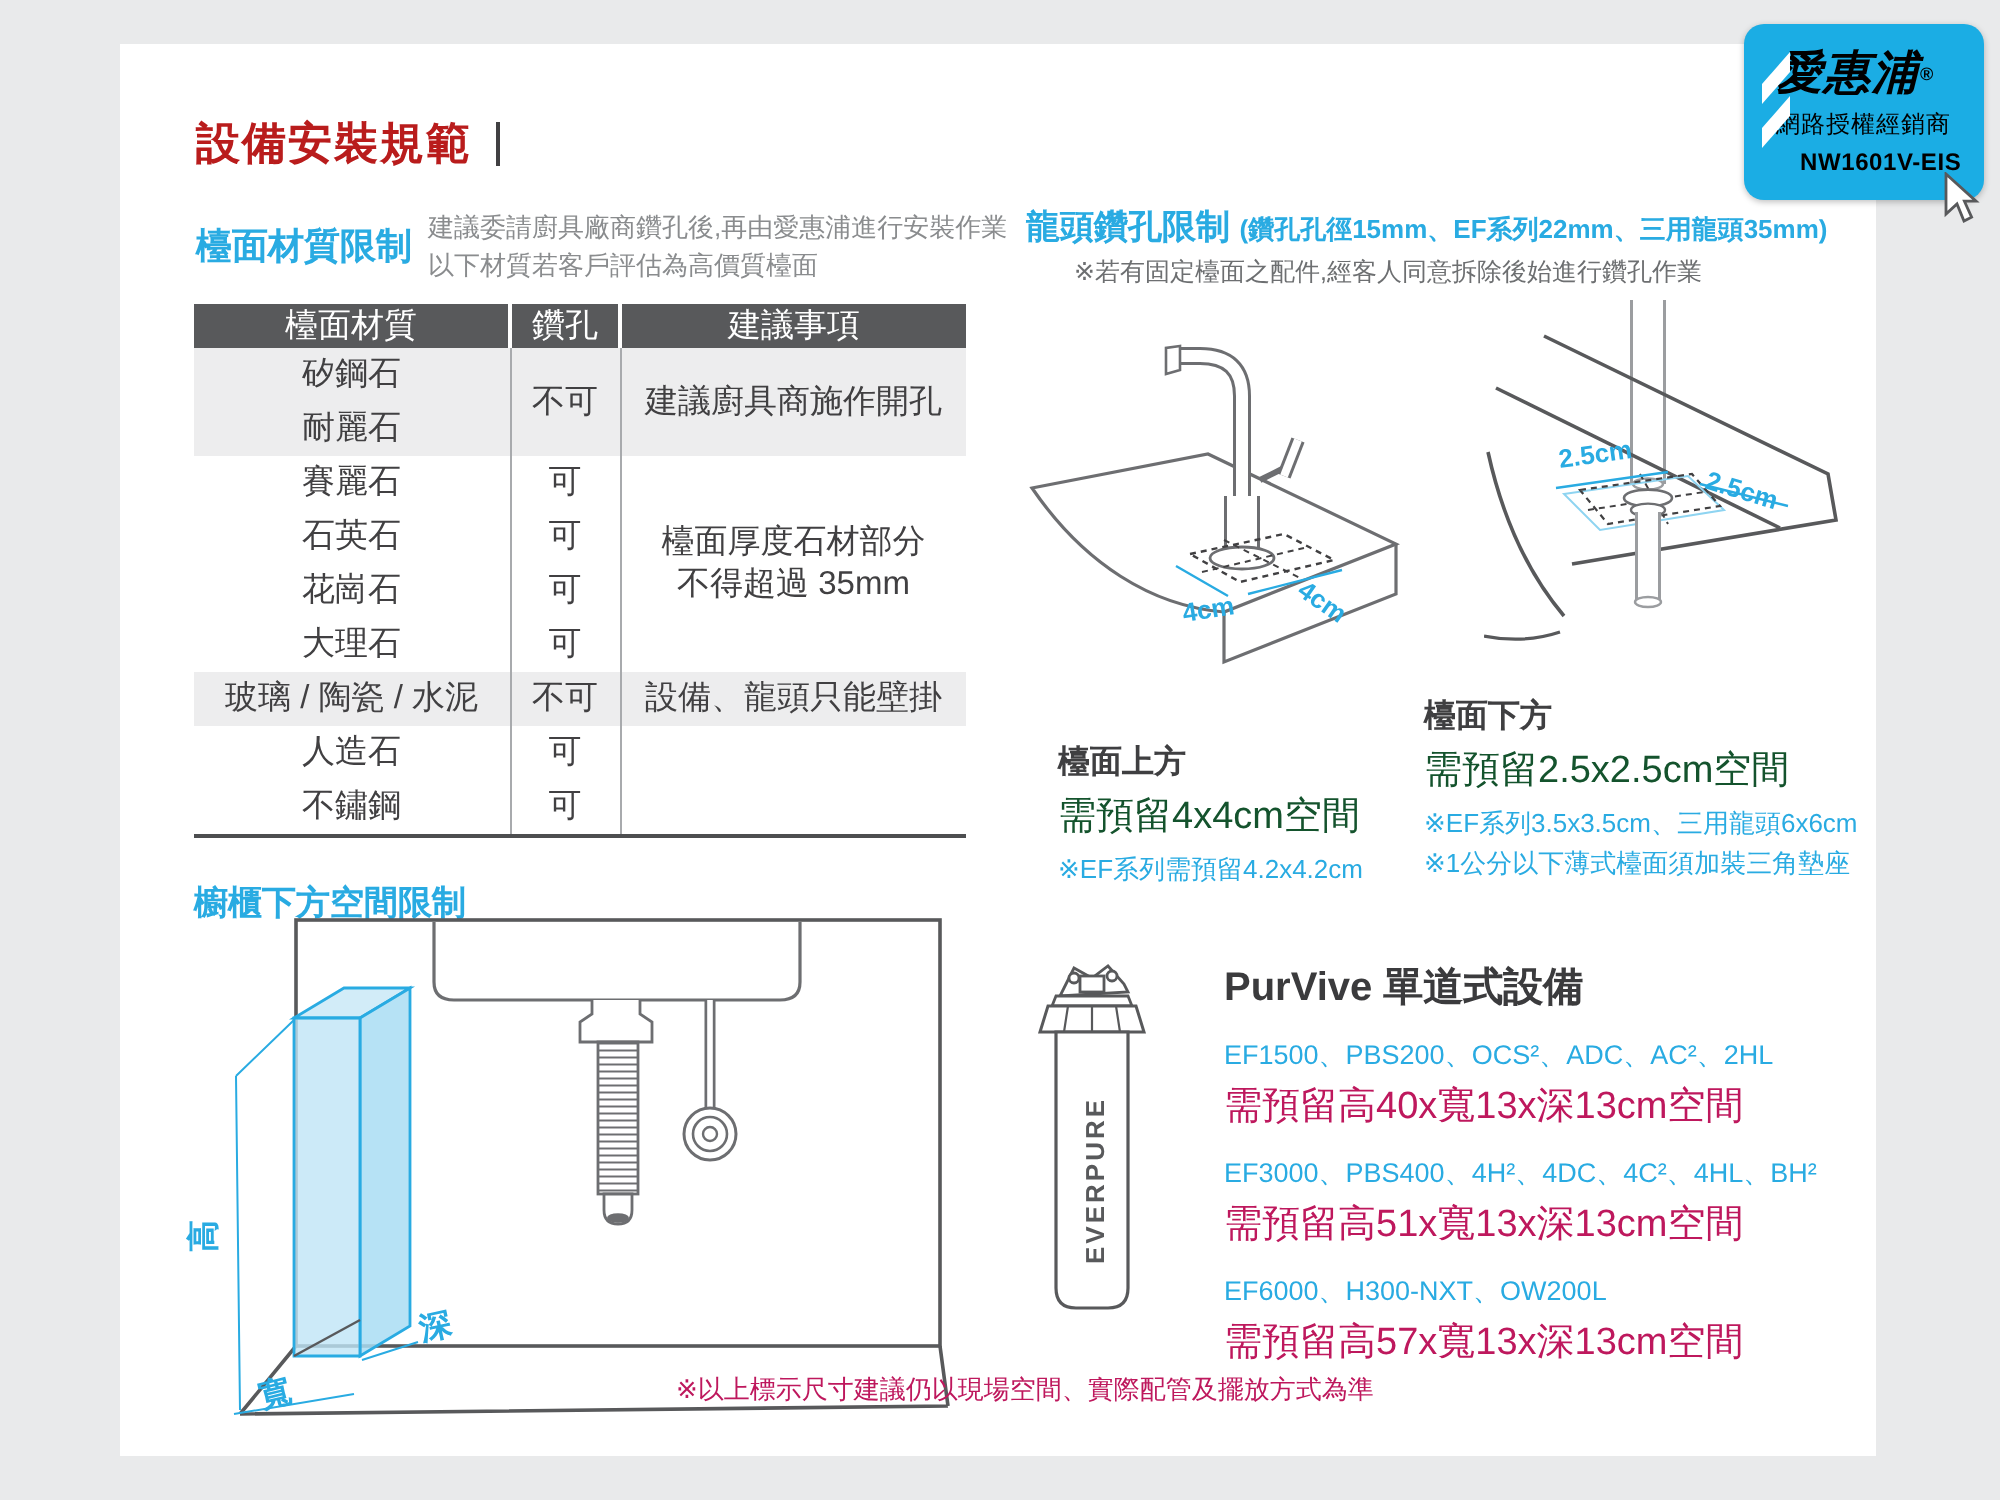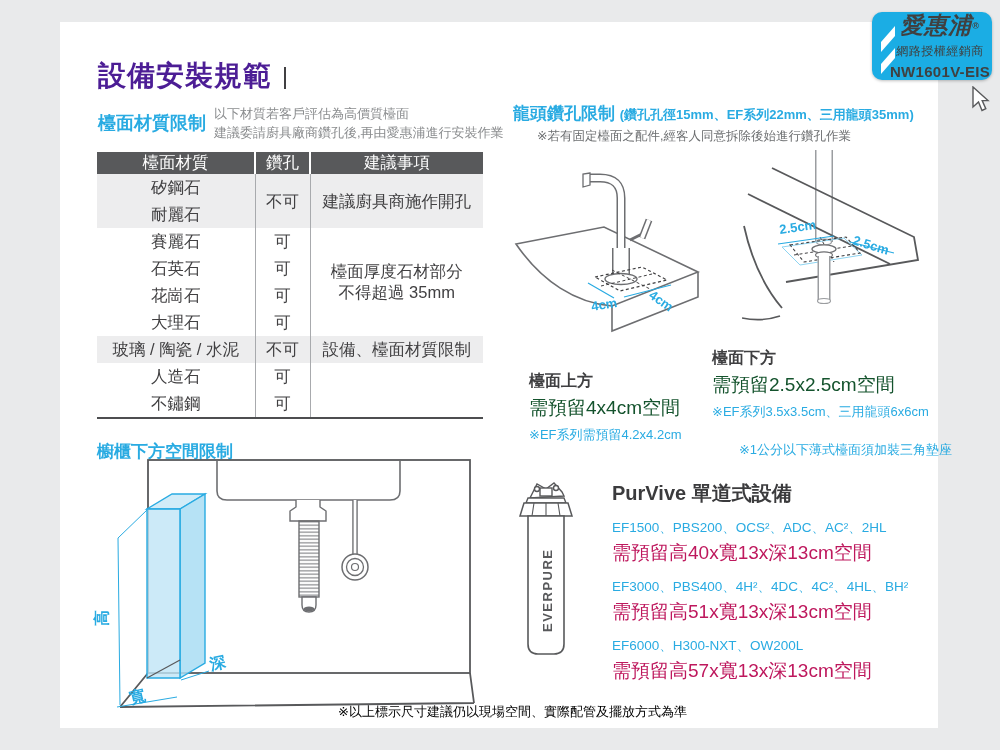--- a/index.html
+++ b/index.html
@@ -6,34 +6,34 @@
   .page{
     position:relative;width:1000px;height:750px;overflow:hidden;
     background:#e9eaeb;
     font-family:"Liberation Sans","DejaVu Sans",sans-serif;
     color:#414042;
   }
   .card{position:absolute;left:60px;top:22px;width:878px;height:706px;background:#ffffff;}
   .abs{position:absolute;}
 
   
-  .page-title{left:98px;top:57px;font-size:28px;font-weight:bold;color:#4c1d95;letter-spacing:1px;}
+  .page-title{left:98px;top:57px;font-size:22px;font-weight:bold;color:#b91c1c;letter-spacing:1px;}
   .title-bar{display:inline-block;width:2px;height:22px;background:#414042;margin-left:12px;vertical-align:-4px;}
 
   
   .badge{
-    left:872px;top:12px;width:120px;height:68px;background:#1bade4;border-radius:10px;
-    color:#404040;display:flex;flex-direction:column;justify-content:center;align-items:center;
+    left:872px;top:12px;width:120px;height:88px;background:#1bade4;border-radius:10px;
+    color:#000000;display:flex;flex-direction:column;justify-content:center;
     padding-left:16px;box-sizing:border-box;box-shadow:0 1px 3px rgba(0,0,0,.25);
   }
   .badge-chevrons{position:absolute;left:7px;top:12px;}
   .badge-brand{font-size:23px;font-weight:bold;font-style:italic;letter-spacing:1px;line-height:24px;}
   .badge-reg{font-size:9px;font-style:normal;vertical-align:4px;}
   .badge-sub{font-size:12px;margin-top:5px;letter-spacing:.5px;}
-  .badge-code{font-size:15px;font-weight:bold;margin-top:3px;letter-spacing:.3px;}
+  .badge-code{font-size:12px;font-weight:bold;margin-top:3px;letter-spacing:.3px;margin-left:12px;}
 
   
   .sec-heading{font-size:18px;font-weight:bold;color:#29abe2;}
   .ct-heading{left:98px;top:111px;}
   .ct-note{left:214px;top:104px;font-size:13px;line-height:19px;color:#8a8c8e;}
   .cab-heading{left:97px;top:440px;font-size:17px;}
   .drill-heading{left:513px;top:102px;font-size:17px;}
   .drill-heading .paren{font-size:13px;font-weight:bold;}
   .drill-note{left:513px;top:128px;font-size:12.5px;color:#6d6f71;margin-left:24px;}
 
@@ -58,40 +58,40 @@
   .space-title{font-size:16px;font-weight:bold;color:#3f3f41;}
   .space-main{font-size:19px;color:#14532d;margin-top:3px;}
   .space-note{font-size:13px;color:#29abe2;margin-top:4px;line-height:19px;}
 
   
   .pv-text{left:612px;top:480px;width:336px;}
   .pv-title{font-size:20px;font-weight:bold;color:#3b3b3d;}
   .pv-models{font-size:13.5px;color:#29abe2;margin-top:12px;}
   .pv-space{font-size:19px;color:#be185d;margin-top:3px;}
 
-  .footer-note{left:338px;top:703px;font-size:13px;color:#000000;}
+  .footer-note{left:338px;top:686px;font-size:13px;color:#be185d;}
 
   svg text{font-family:"Liberation Sans","DejaVu Sans",sans-serif;}
   .dim{fill:#29abe2;font-size:13px;font-weight:bold;}
   .dimzh{fill:#29abe2;font-size:16px;font-weight:bold;}
 </style>
 </head>
 <body>
 
 <div class="page">
   <div class="card abs"></div>
 
   <div class="abs page-title">
     <span>設備安裝規範</span><span class="title-bar"></span>
   </div>
 
   <div class="abs sec-heading ct-heading">檯面材質限制</div>
   <div class="abs ct-note">
+    <div>建議委請廚具廠商鑽孔後,再由愛惠浦進行安裝作業</div>
     <div>以下材質若客戶評估為高價質檯面</div>
-    <div>建議委請廚具廠商鑽孔後,再由愛惠浦進行安裝作業</div>
   </div>
 
   <table class="ct">
     <colgroup>
         <col class="m">
         <col class="d">
         <col class="a">
       </colgroup>
     <thead>
       <tr>
@@ -125,21 +125,21 @@
         <td>花崗石</td>
         <td class="c2">可</td>
       </tr>
       <tr>
         <td>大理石</td>
         <td class="c2">可</td>
       </tr>
       <tr class="shaded">
         <td>玻璃 / 陶瓷 / 水泥</td>
         <td class="c2">不可</td>
-        <td class="c3">設備、檯面材質限制</td>
+        <td class="c3">設備、龍頭只能壁掛</td>
       </tr>
       <tr>
         <td>人造石</td>
         <td class="c2">可</td>
         <td class="c3" rowspan="2"></td>
       </tr>
       <tr>
         <td>不鏽鋼</td>
         <td class="c2">可</td>
       </tr>
@@ -246,21 +246,21 @@
 
   <div class="abs space-block" style="left:529px;top:348px;margin-top:23px;">
     <div class="space-title">檯面上方</div>
     <div class="space-main">需預留4x4cm空間</div>
     <div class="space-note">※EF系列需預留4.2x4.2cm</div>
   </div>
   <div class="abs space-block" style="left:712px;top:348px;width:240px;">
     <div class="space-title">檯面下方</div>
     <div class="space-main">需預留2.5x2.5cm空間</div>
     <div class="space-note">※EF系列3.5x3.5cm、三用龍頭6x6cm</div>
-    <div class="space-note" style="margin-top:19px;text-align:right;">※1公分以下薄式檯面須加裝三角墊座</div>
+    <div class="space-note" style="margin-top:1px;">※1公分以下薄式檯面須加裝三角墊座</div>
   </div>
 
   <svg class="abs" style="left:506px;top:480px;" width="80" height="178" viewBox="0 0 80 178">
     <g stroke="#58595b" stroke-width="1.4" fill="#ffffff">
       <path d="M26,14 L31,4 L40,9 L48,3 L56,12 L58,16 L24,18 Z"></path>
       <rect x="34" y="8" width="12" height="8"></rect>
       <circle cx="31" cy="9" r="2.5"></circle>
       <circle cx="50" cy="8" r="2.5"></circle>
       <path d="M22,18 L58,18 L60,23 L20,23 Z"></path>
     </g>

